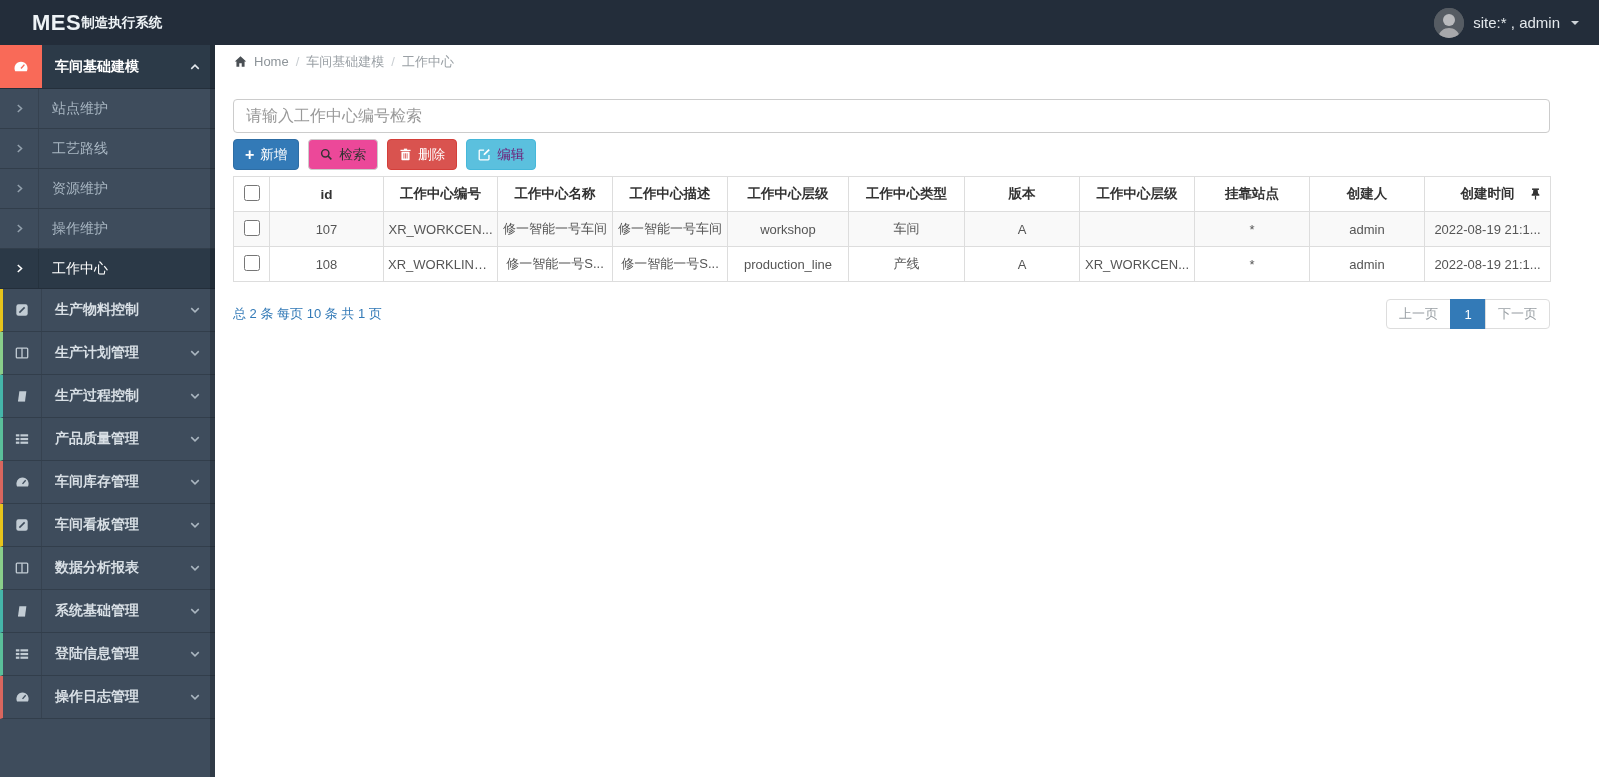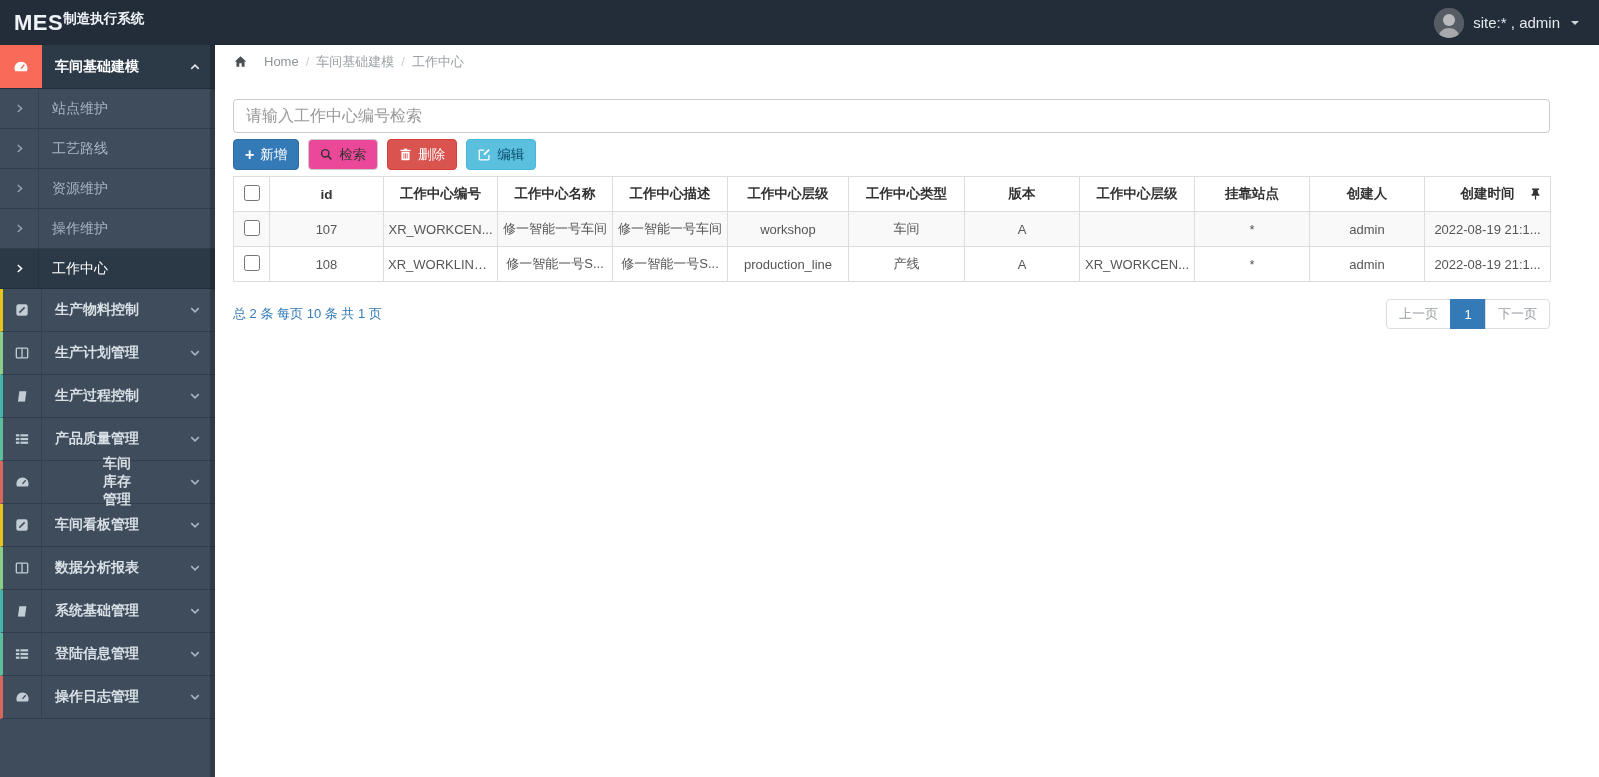--- a/index.html
+++ b/index.html
@@ -2,21 +2,21 @@
 <html><head>
 <meta charset="utf-8">
 <style>
   * { margin:0; padding:0; box-sizing:border-box; }
   html,body { width:1599px; height:777px; overflow:hidden; background:#fff;
     font-family:"Liberation Sans","DejaVu Sans",sans-serif; }
 
   
   .topbar { position:fixed; top:0; left:0; width:1599px; height:45px; background:#232d3a;
     display:flex; align-items:center; justify-content:space-between; z-index:30; }
-  .brand { padding-left:14px; color:#eef3f6; display:flex; align-items:flex-start; }
+  .brand { padding-left:32px; color:#eef3f6; display:flex; align-items:center; }
   .brand-mes { font-size:22px; font-weight:bold; letter-spacing:.5px; }
   .brand-rest { font-size:13.5px; font-weight:bold; }
   .userbox { display:flex; align-items:center; gap:9px; padding-right:20px; color:#e3e8ec;
     font-size:15px; cursor:pointer; }
   .avatar { width:30px; height:30px; border-radius:50%; overflow:hidden; background:#565c63;
     display:block; }
   .caret-down { width:0; height:0; border-left:4px solid transparent; border-right:4px solid transparent;
     border-top:4px solid #cdd3d8; display:inline-block; margin-left:2px; }
 
   
@@ -38,35 +38,35 @@
   .sub-row.active { background:#2b3947; }
   .sub-row.active .label { color:#fff; }
   .sub-row.active .icon-col { color:#fff; }
   .side-rail { position:absolute; top:0; right:0; width:5px; height:100%; background:rgba(0,0,0,.22); }
 
   
   .main { margin-left:215px; padding-top:45px; }
   .breadcrumb { height:33px; display:flex; align-items:center; padding-left:19px; font-size:13px;
     color:#9aa0a5; background:#fff; }
   .breadcrumb .sep { margin:0 7px; color:#c9ced2; }
-  .breadcrumb .home-link { display:flex; align-items:center; gap:16px; color:#8d9499; cursor:pointer; }
+  .breadcrumb .home-link { display:flex; align-items:center; gap:6px; color:#8d9499; cursor:pointer; }
   .breadcrumb .home-ic { color:#4a4f54; margin-right:1px; }
   .content { padding:21px 49px 0 18px; }
 
   .search-input { width:100%; height:34px; border:1px solid #ccc; border-radius:4px; padding:0 12px;
     font-size:16px; color:#555; outline:none; font-family:inherit; }
   .search-input::placeholder { color:#999; }
 
   .btn-row { margin-top:6px; display:flex; gap:9px; }
   .btn { height:31px; padding:0 11px; font-size:13.5px; border-radius:4px; border:1px solid transparent;
     display:inline-flex; align-items:center; gap:6px; cursor:pointer; font-family:inherit; background:#fff; }
   .btn-primary { background:#337ab7; border-color:#2e6da4; color:#fff; }
   .btn-default { background:#ec4899; border-color:#ccc; color:#333; }
   .btn-danger { background:#d9534f; border-color:#d43f3a; color:#fff; }
-  .btn-info { background:#5bc0de; border-color:#46b8da; color:#0c4a6e; }
+  .btn-info { background:#5bc0de; border-color:#46b8da; color:#701a75; }
   .btn .plus { font-size:16px; font-weight:bold; line-height:1; }
 
   table.grid { margin-top:6px; width:100%; border-collapse:collapse; table-layout:fixed; }
   .grid th, .grid td { border:1px solid #ddd; text-align:center; font-size:13px; color:#555;
     height:35px; overflow:hidden; white-space:nowrap; text-overflow:ellipsis; padding:0 4px; }
   .grid th { color:#333; font-weight:bold; font-size:13.5px; position:relative; }
   .grid tbody tr:nth-child(odd) { background:#f9f9f9; }
   .grid input[type=checkbox] { width:16px; height:16px; cursor:pointer; }
   .pin-ic { position:absolute; right:9px; top:50%; transform:translateY(-50%); color:#333; cursor:pointer; }
 
@@ -214,21 +214,21 @@
           <rect x="6.2" y="11" width="8.8" height="2.5"></rect>
         </svg>
     </span>
     <span class="label">产品质量管理</span>
     <span class="chev">
       <svg width="12" height="12" viewBox="0 0 16 16" fill="none" stroke="currentColor" stroke-width="2">
           <polyline points="3,5.5 8,10.5 13,5.5"></polyline>
         </svg>
     </span>
   </div>
-  <div class="side-row parent-row" style="border-left-color: rgb(217, 102, 94); gap: 48px;">
+  <div class="side-row parent-row" style="border-left-color: rgb(217, 102, 94);">
     <span class="icon-col">
       <svg width="15" height="15" viewBox="0 0 16 16">
           <path d="M2.2 12.2a6.5 6.5 0 1 1 11.6 0z" fill="currentColor"></path>
           <line x1="8" y1="9.5" x2="11.4" y2="5.6" stroke="#3e4c5c" stroke-width="1.4"></line>
         </svg>
     </span>
     <span class="label">车间库存管理</span>
     <span class="chev">
       <svg width="12" height="12" viewBox="0 0 16 16" fill="none" stroke="currentColor" stroke-width="2">
           <polyline points="3,5.5 8,10.5 13,5.5"></polyline>

